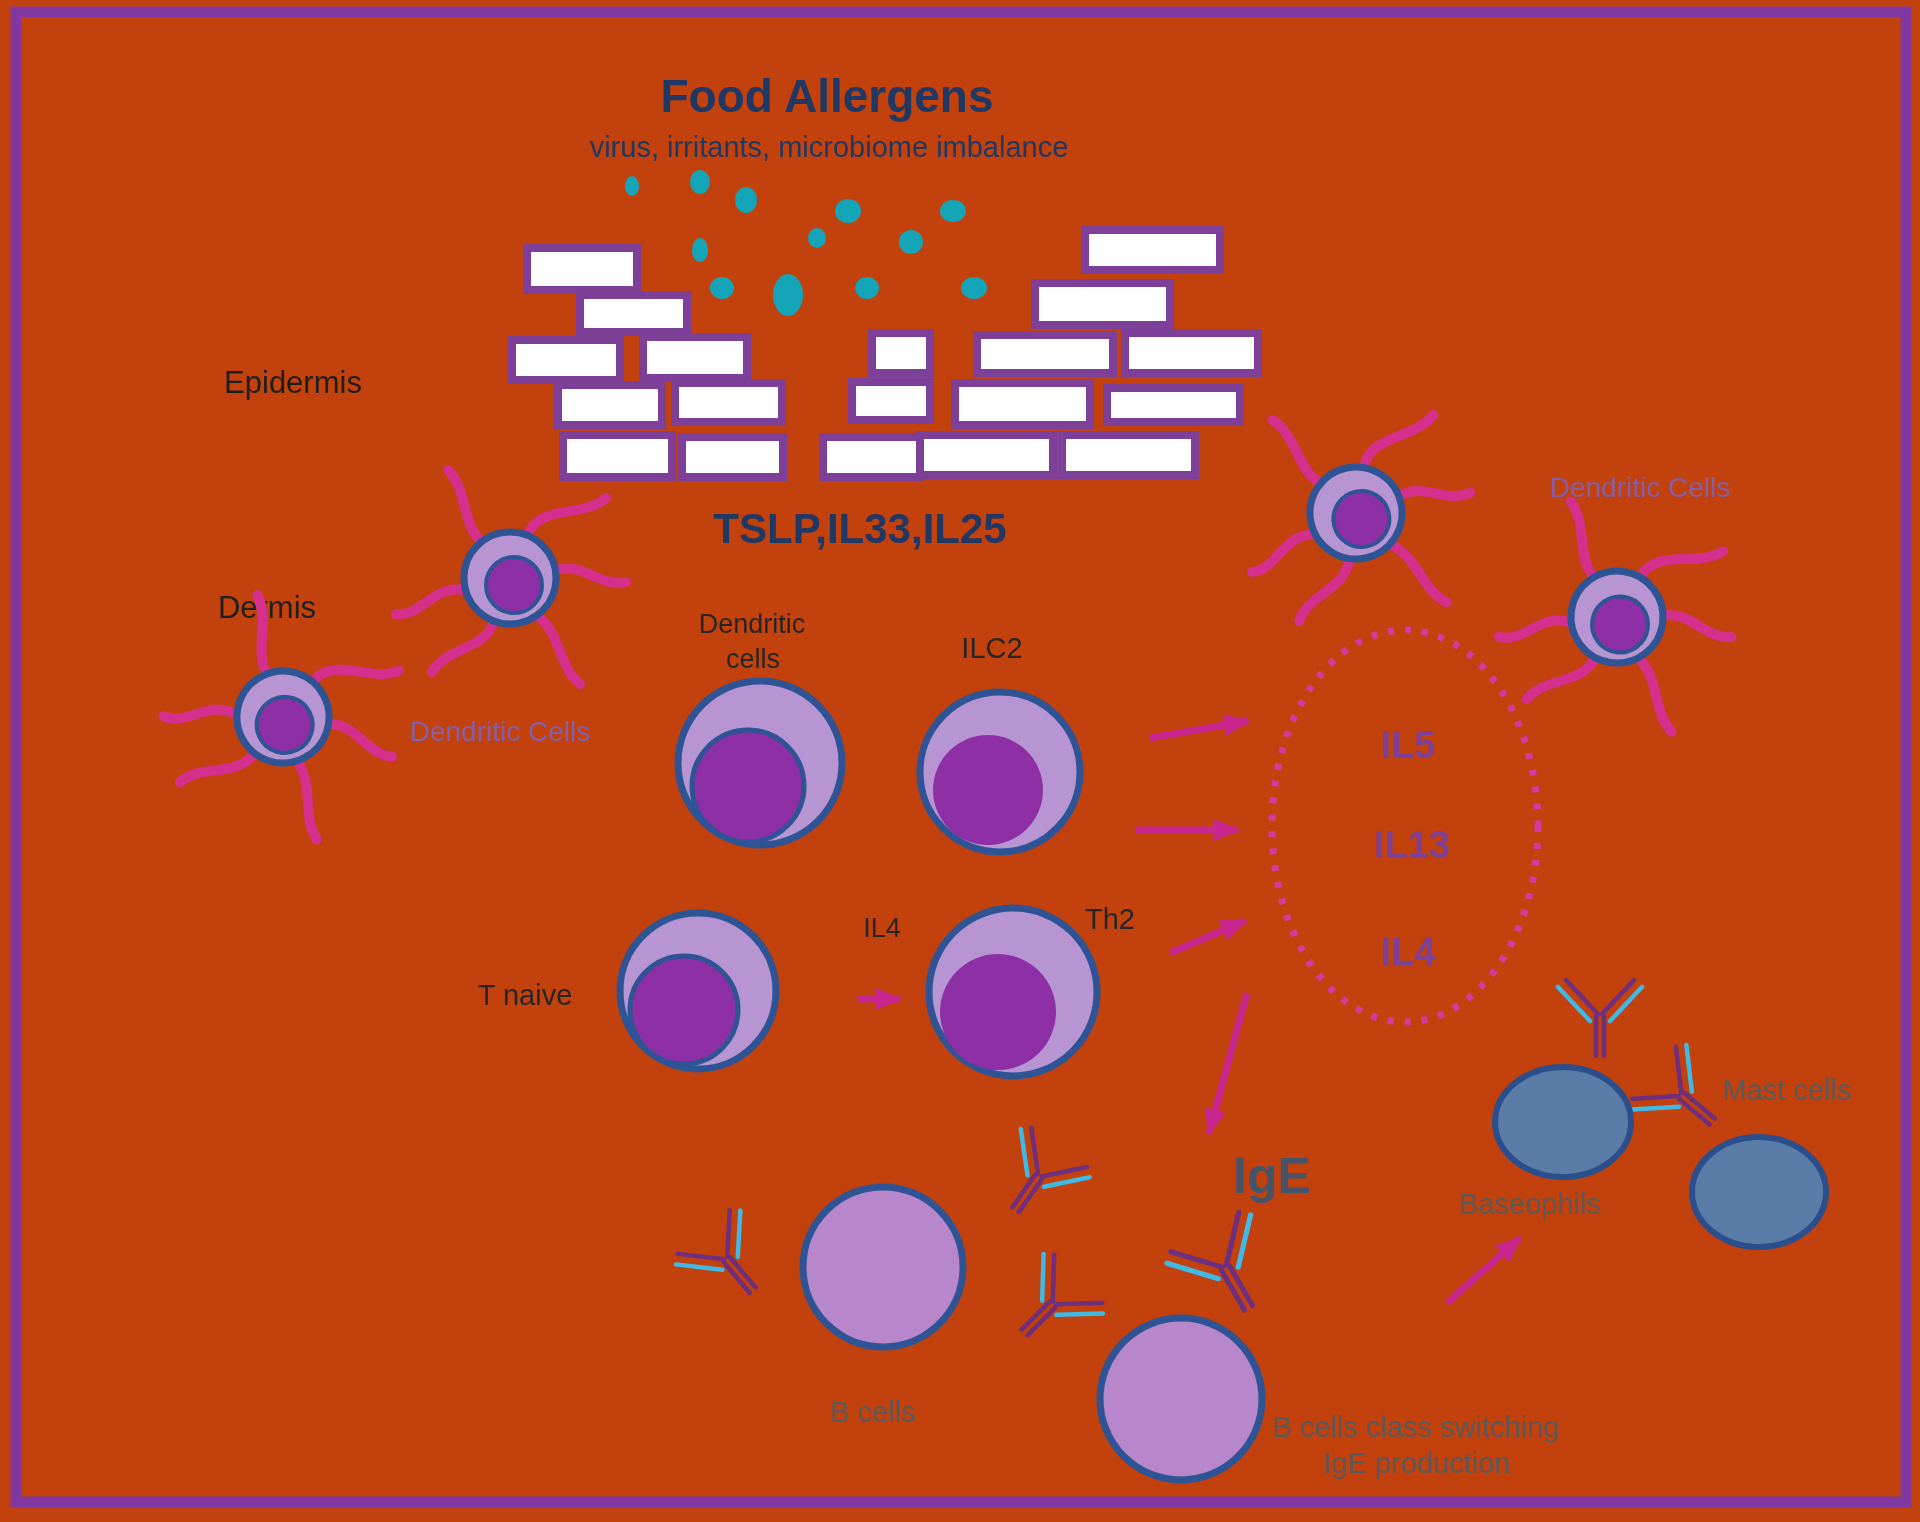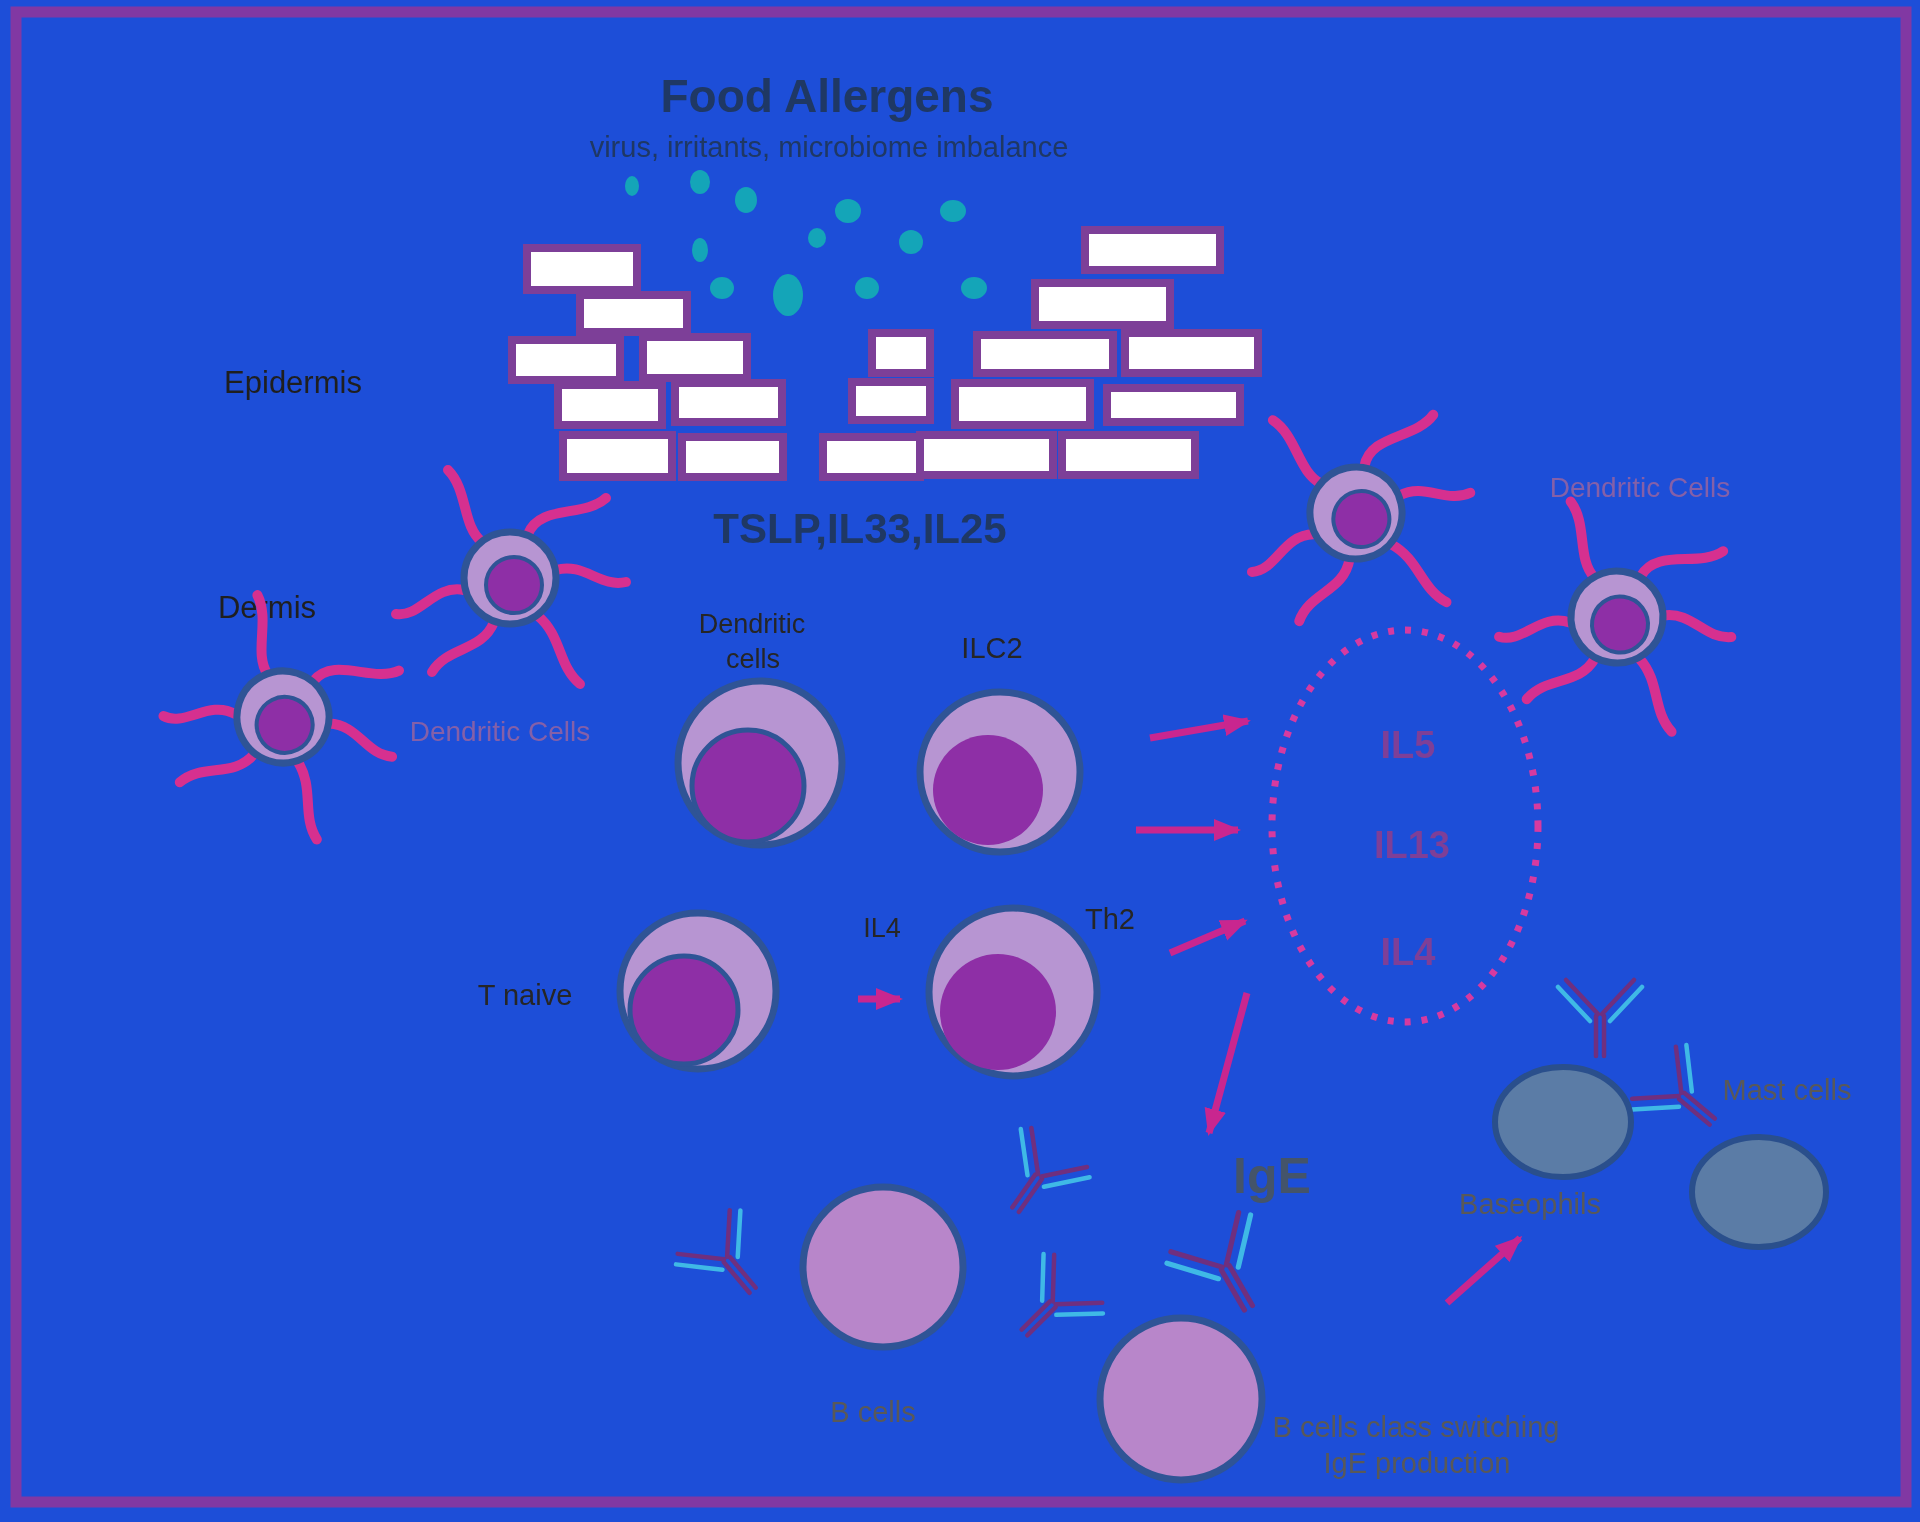--- a/index.html
+++ b/index.html
@@ -1,16 +1,16 @@
 <!DOCTYPE html>
 <html><head>
 <meta charset="utf-8">
 <style>
   html,body{margin:0;padding:0;background:#ffffff;}
-  .canvas{position:relative;width:1920px;height:1522px;background:#1d4ed8;overflow:hidden;
+  .canvas{position:relative;width:1920px;height:1522px;background:#c2410c;overflow:hidden;
           font-family:"Liberation Sans", sans-serif;}
   svg{position:absolute;left:0;top:0;}
   text{font-family:"Liberation Sans", sans-serif;}
   .t-title{font-size:46px;font-weight:600;fill:#1f3864;}
   .t-subtitle{font-size:29px;fill:#1f3864;}
   .t-cyto{font-size:42px;font-weight:700;fill:#1f3864;}
   .t-black{font-size:31px;fill:#1f1f1f;}
   .t-small-black{font-size:27px;fill:#262626;}
   .t-med-black{font-size:29px;fill:#262626;}
   .t-purple-label{font-size:28px;fill:#8560a8;}

